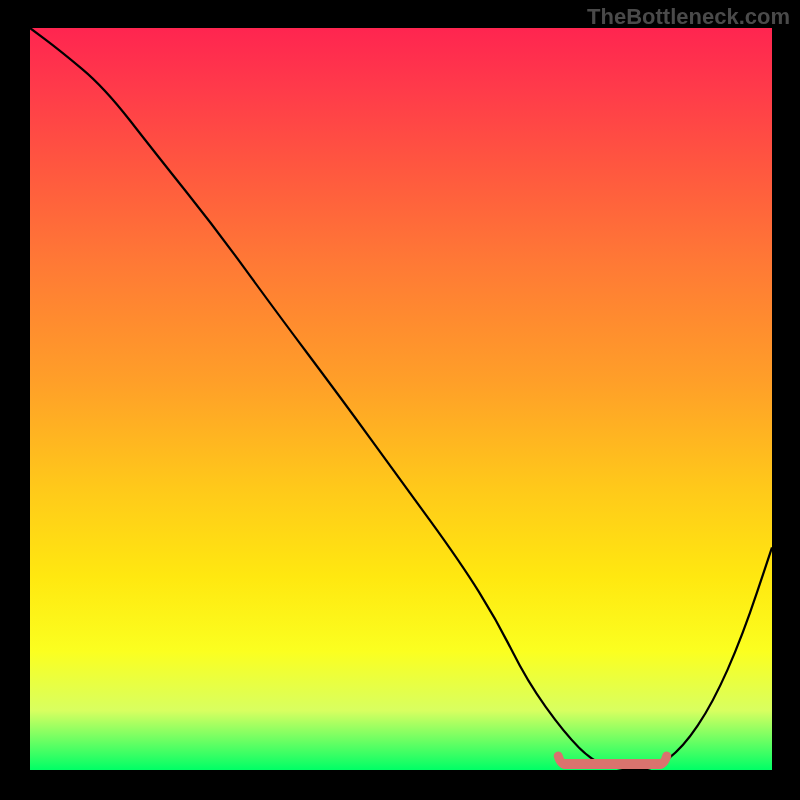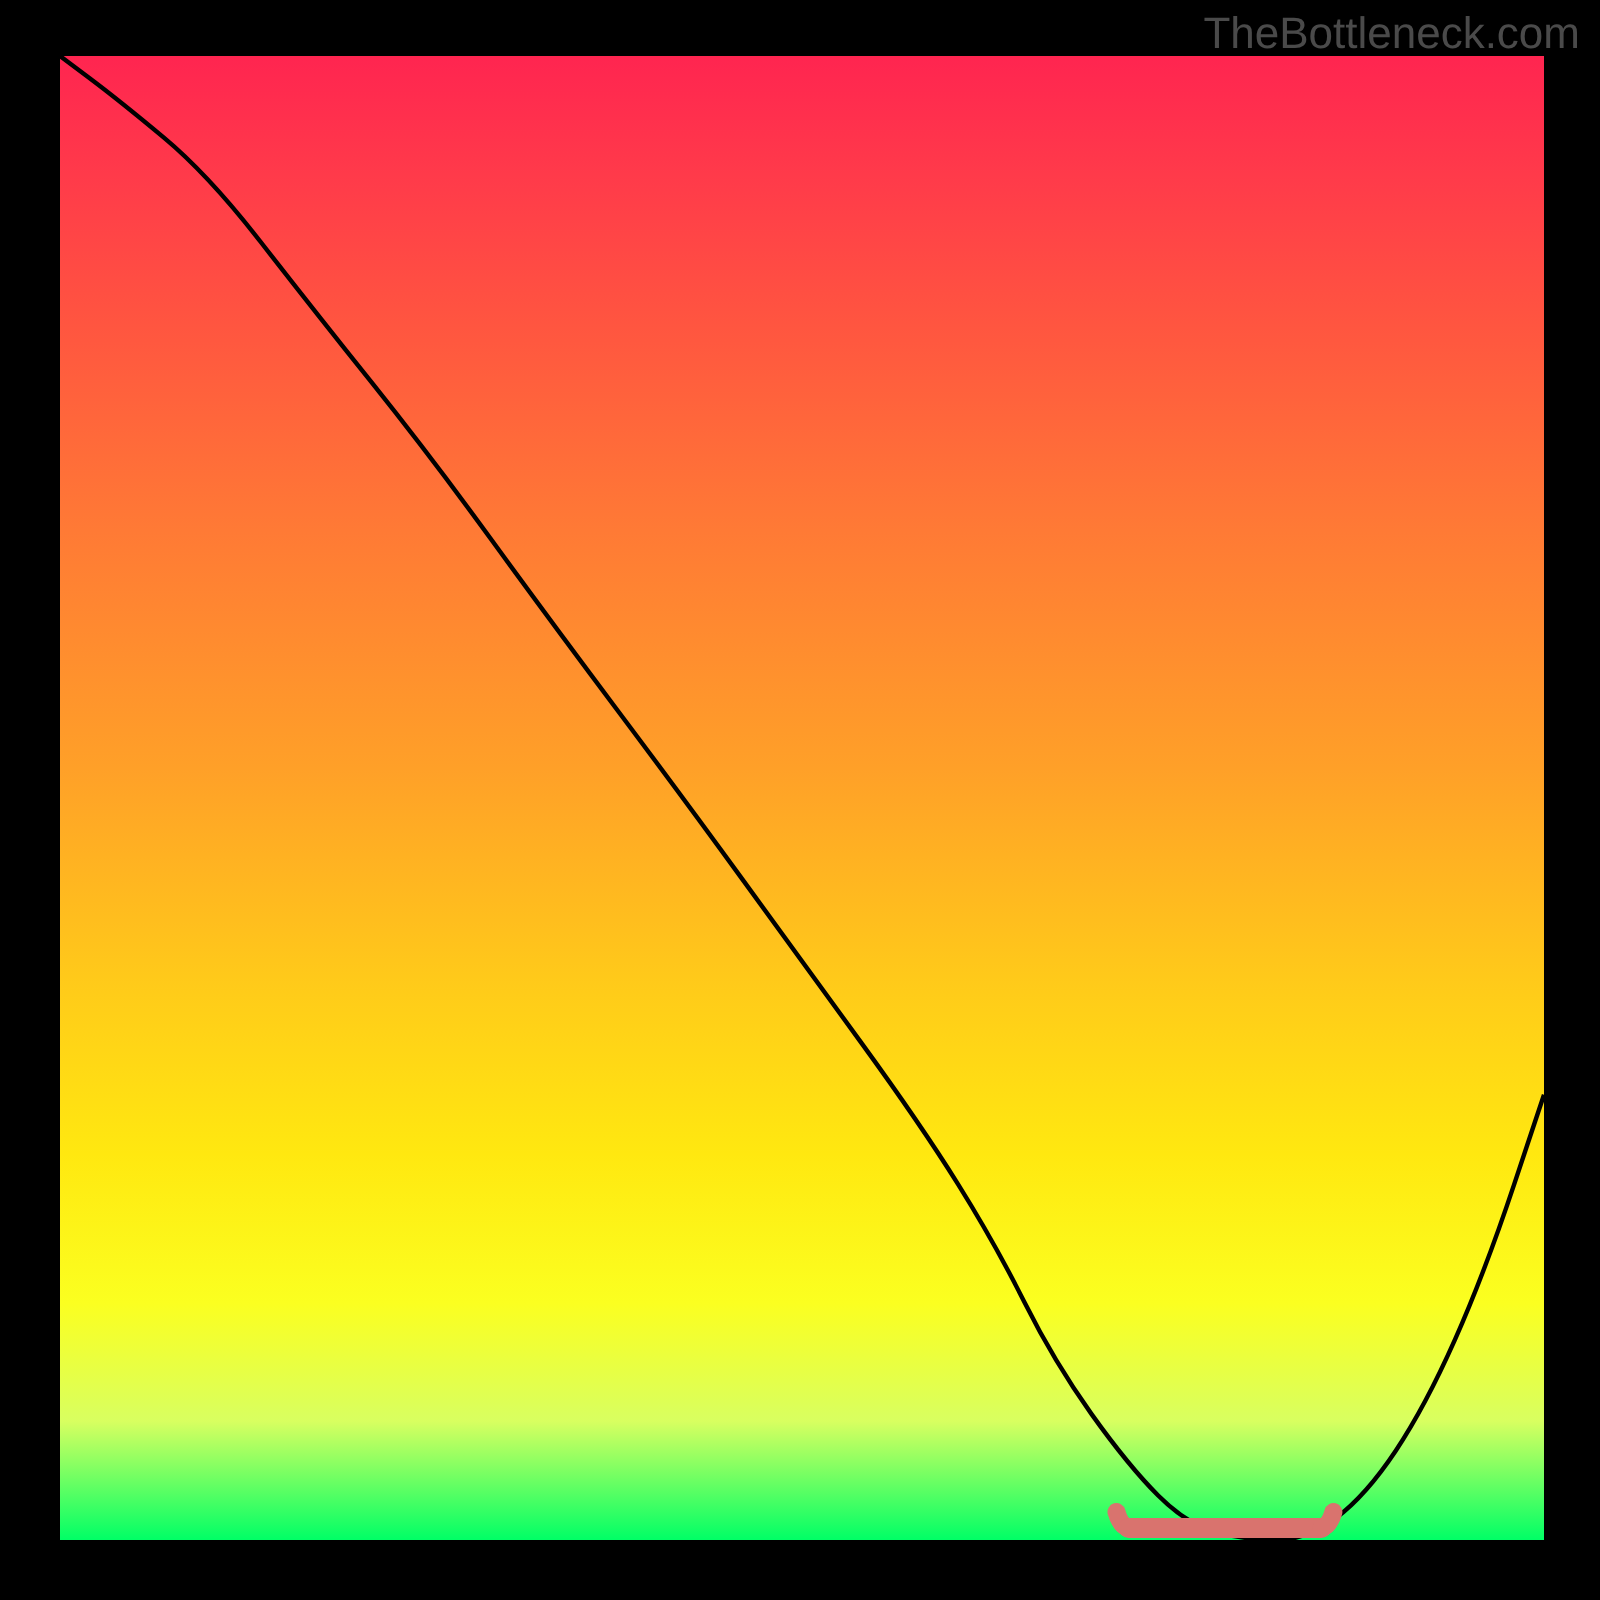--- a/index.html
+++ b/index.html
@@ -10,21 +10,21 @@
     position: relative;
     font-family: Arial, sans-serif;
     overflow: hidden;
   }
   .watermark {
     position: absolute;
     top: 4px;
     right: 10px;
     color: #4a4a4a;
     font-size: 22px;
-    font-weight: normal;
+    font-weight: bold;
     z-index: 10;
   }
   .plot-area {
     position: absolute;
     left: 30px;
     top: 28px;
     width: 742px;
     height: 742px;
     overflow: hidden;
   }

